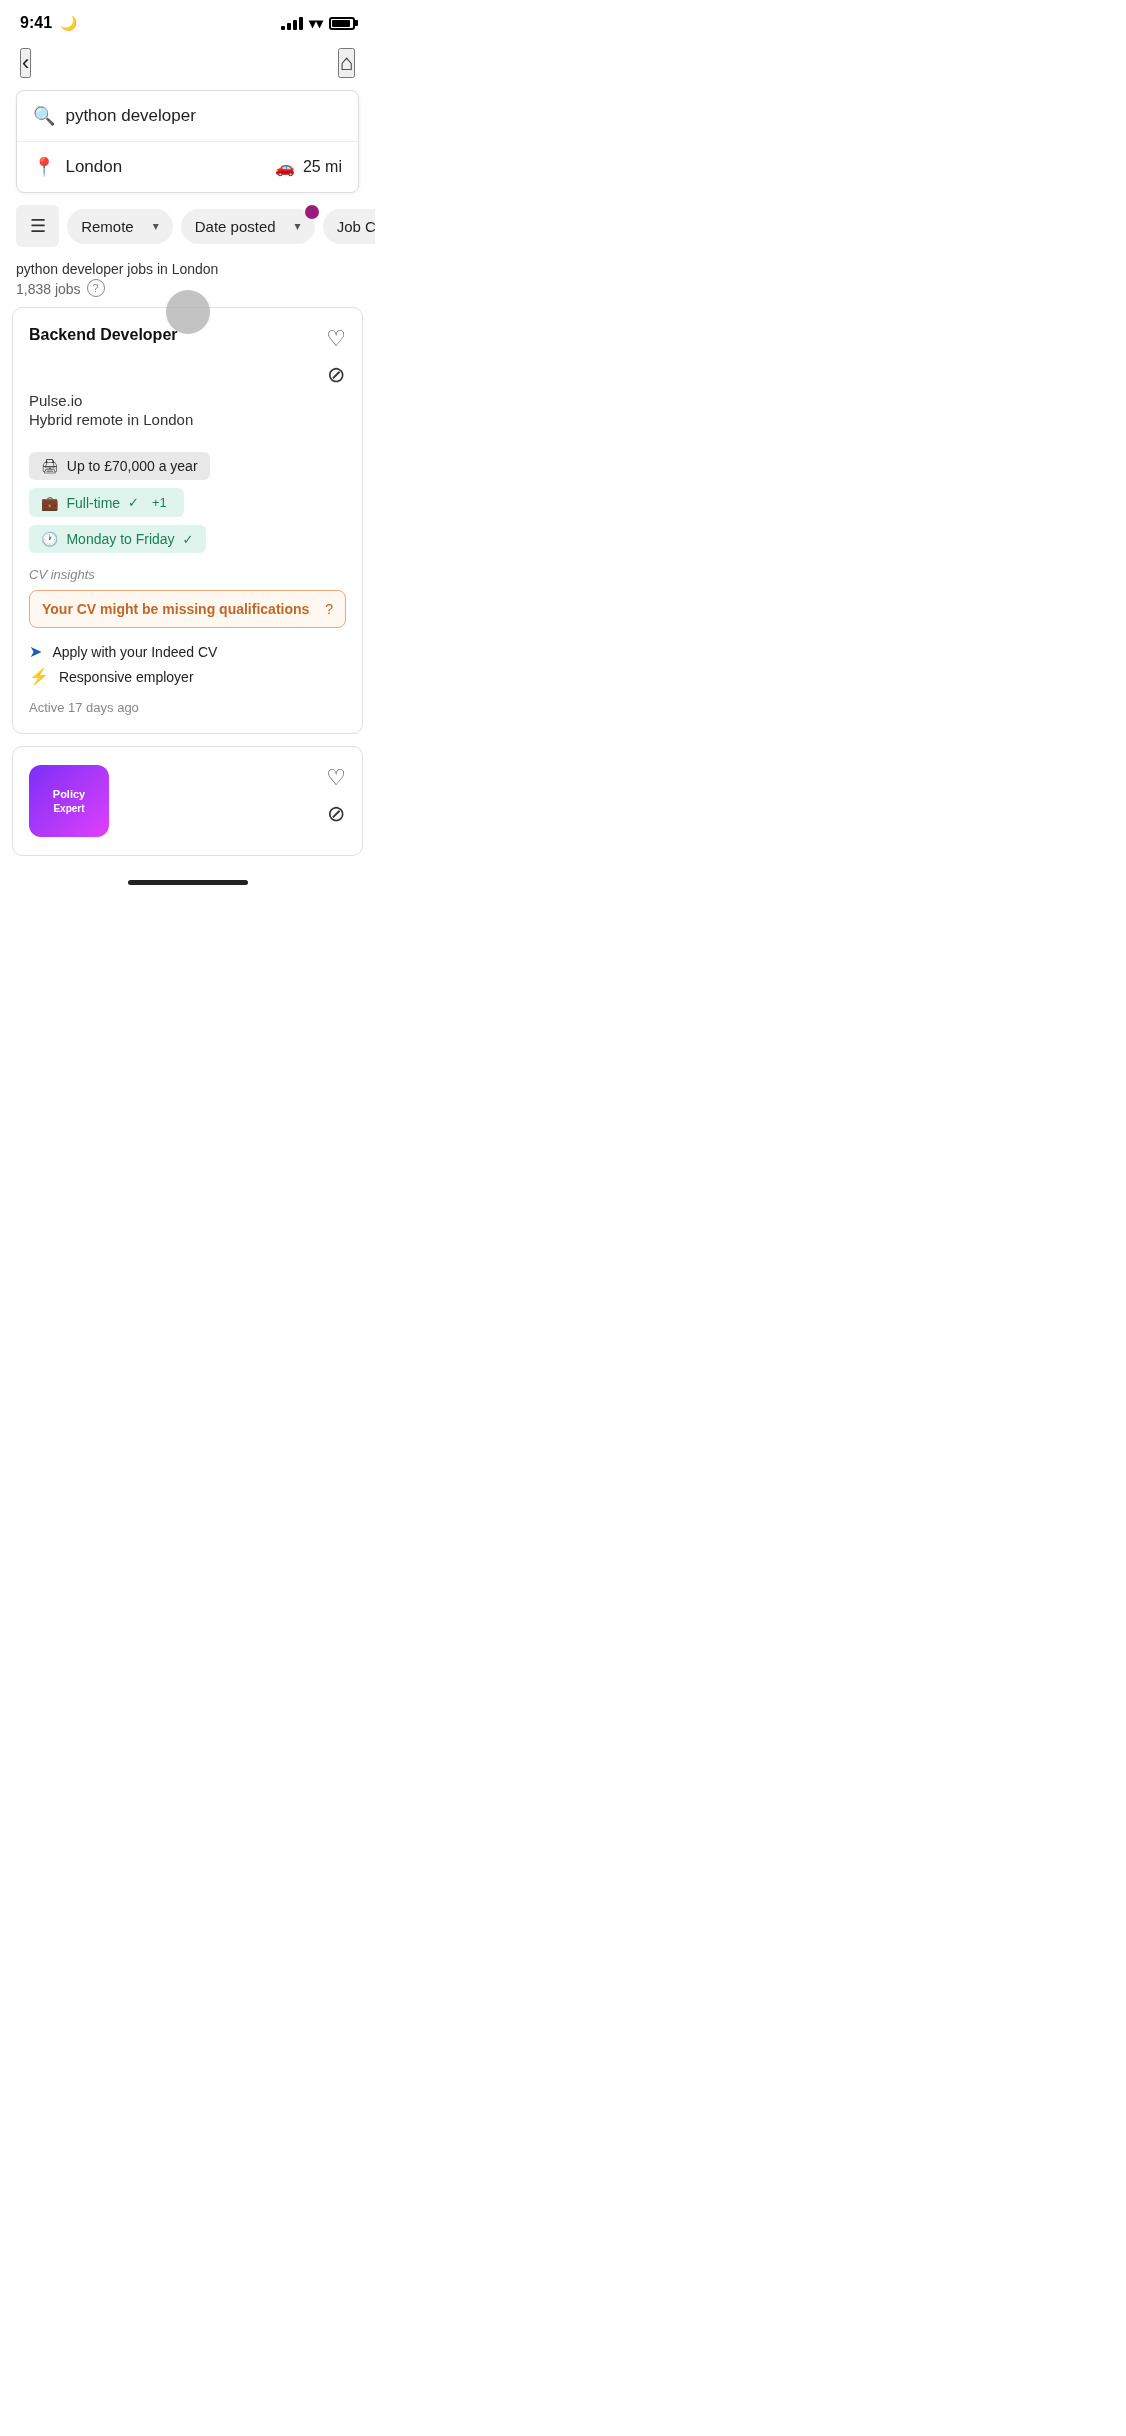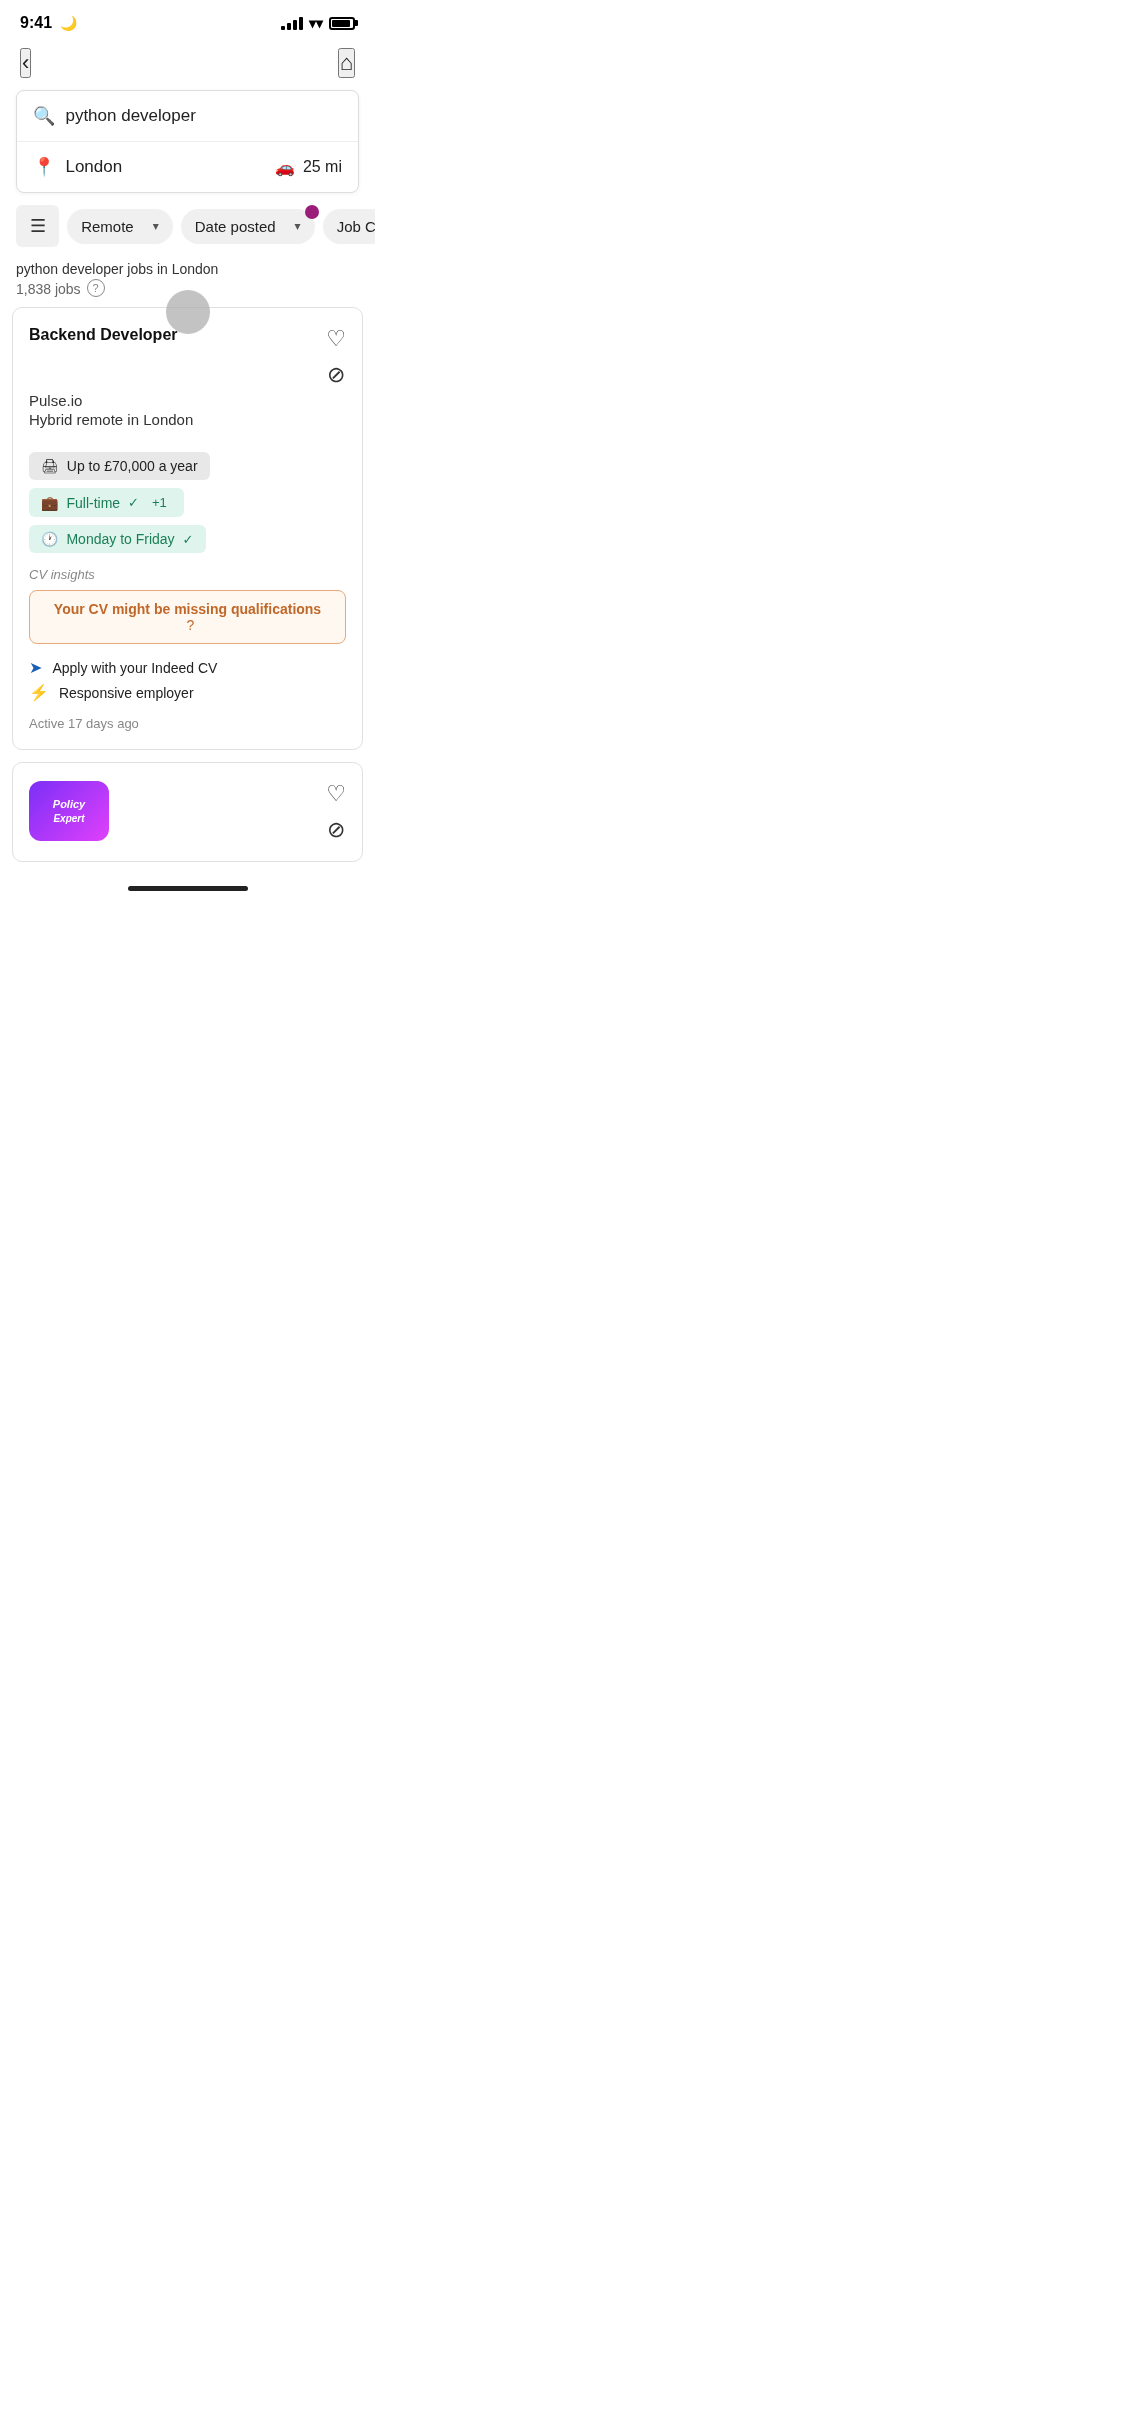--- a/index.html
+++ b/index.html
@@ -254,21 +254,20 @@
     }
     .cv-warning {
       display: flex;
       align-items: center;
       justify-content: space-between;
       background: #fff8f0;
       border: 1.5px solid #e8a87c;
       border-radius: 8px;
       padding: 10px 12px;
       margin-bottom: 14px;
-      flex-direction: column;
     }
     .cv-warning-text {
       font-size: 14px;
       font-weight: 600;
       color: #c0682a;
     }
     .cv-warning-help {
       font-size: 14px;
       color: #c0682a;
       margin-left: 6px;
@@ -318,28 +317,27 @@
       border-radius: 10px;
       padding: 18px 16px;
       background: #fff;
       min-height: 100px;
       display: flex;
       justify-content: space-between;
       align-items: flex-start;
     }
     .policy-logo {
       width: 80px;
-      height: 60px;
+      height: 72px;
       background: linear-gradient(135deg, #7b2ff7, #e040fb);
       border-radius: 12px;
       display: flex;
       align-items: center;
       justify-content: center;
       flex-direction: column;
-      font-style: italic;
     }
     .policy-logo-text {
       color: #fff;
       font-size: 11px;
       font-weight: 700;
       text-align: center;
       line-height: 1.2;
     }
     .policy-logo-sub {
       color: #fff;

